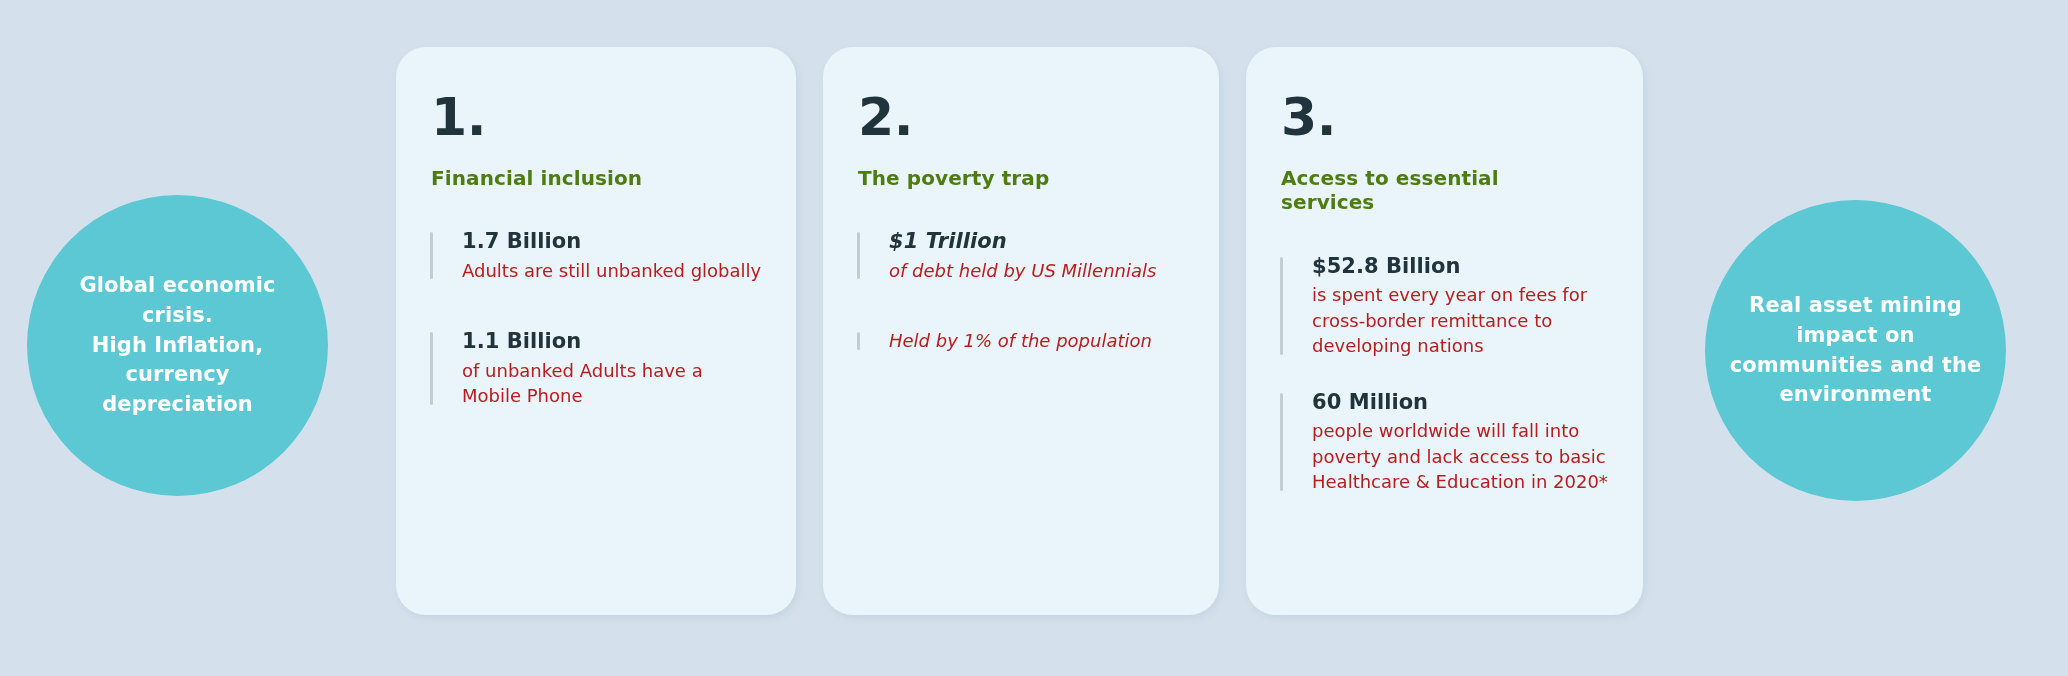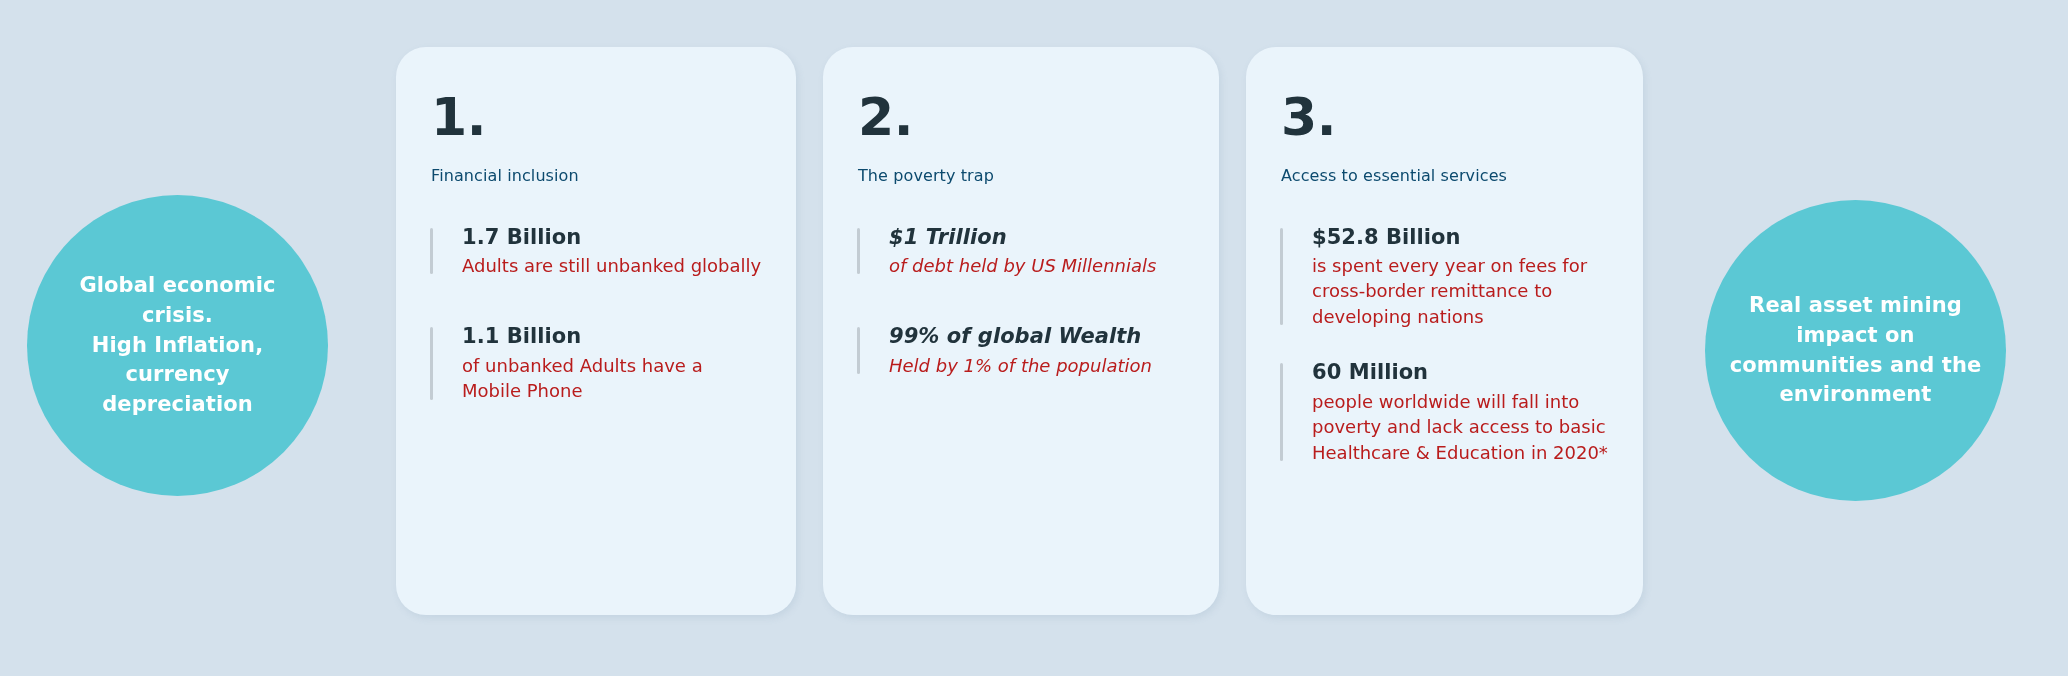--- a/index.html
+++ b/index.html
@@ -74,23 +74,23 @@
   .card-number {
     color: #21333c;
     font-size: 52px;
     font-weight: 700;
     line-height: 1;
     letter-spacing: -0.5px;
     margin: 8px 0 0 1px;
   }
 
   .card-heading {
-    color: #0c4a6e;
-    font-size: 16px;
-    font-weight: 400;
+    color: #4d7c0f;
+    font-size: 20px;
+    font-weight: 700;
     line-height: 1.22;
     margin: 23px 0 0 1px;
     letter-spacing: 0.1px;
     max-width: 290px;
   }
 
   .stats {
     margin-top: 38px;
   }
 
@@ -160,21 +160,20 @@
 
   <div class="card" id="card-2">
     <div class="card-number">2.</div>
     <div class="card-heading">The poverty trap</div>
     <div class="stats">
       <div class="stat">
         <div class="stat-value">$1 Trillion</div>
         <div class="stat-desc">of debt held by US Millennials</div>
       </div>
       <div class="stat">
-        <div class="stat-value">99% of global Wealth</div>
         <div class="stat-desc">Held by 1% of the population</div>
       </div>
     </div>
   </div>
 
   <div class="card" id="card-3">
     <div class="card-number">3.</div>
     <div class="card-heading">Access to essential services</div>
     <div class="stats">
       <div class="stat">

